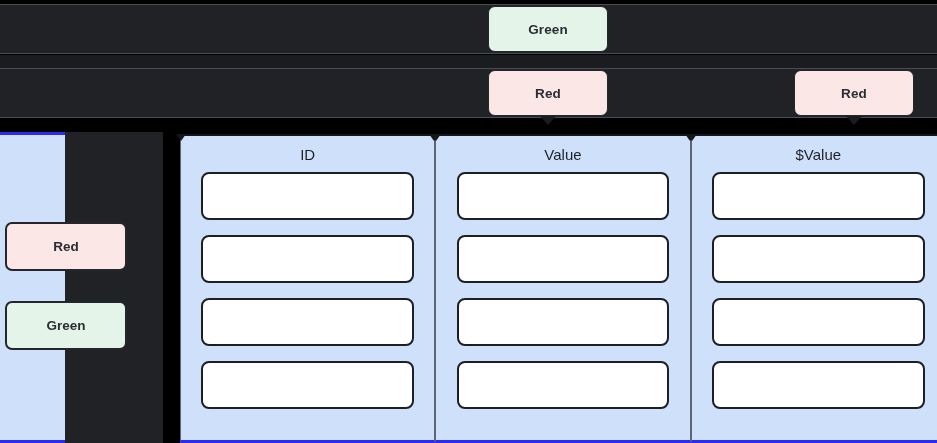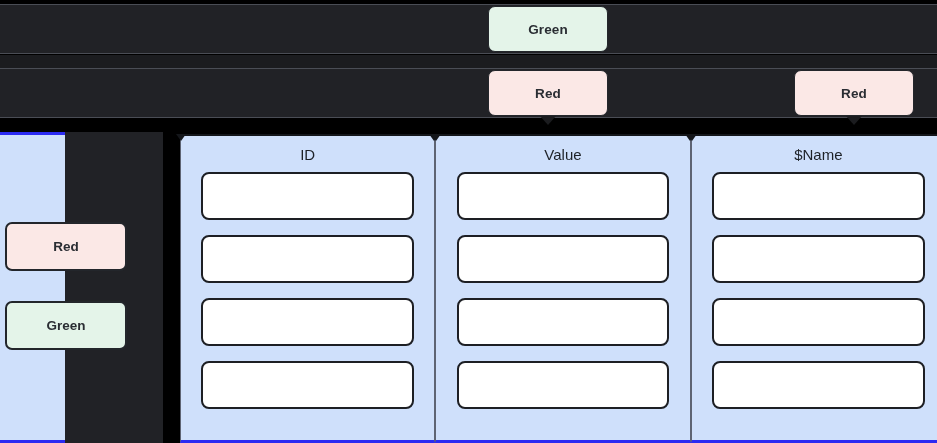--- a/index.html
+++ b/index.html
@@ -217,21 +217,21 @@
         <div class="cell"></div>
         <div class="cell"></div>
         <div class="cell"></div>
       </div>
     </div>
 
 
     <div class="col">
       <div class="col-notch"></div>
       <div class="col-notch right"></div>
-      <div class="col-header">$Name</div>
+      <div class="col-header">$Value</div>
       <div class="cells">
         <div class="cell"></div>
         <div class="cell"></div>
         <div class="cell"></div>
         <div class="cell"></div>
       </div>
     </div>
 
   </div>
 

